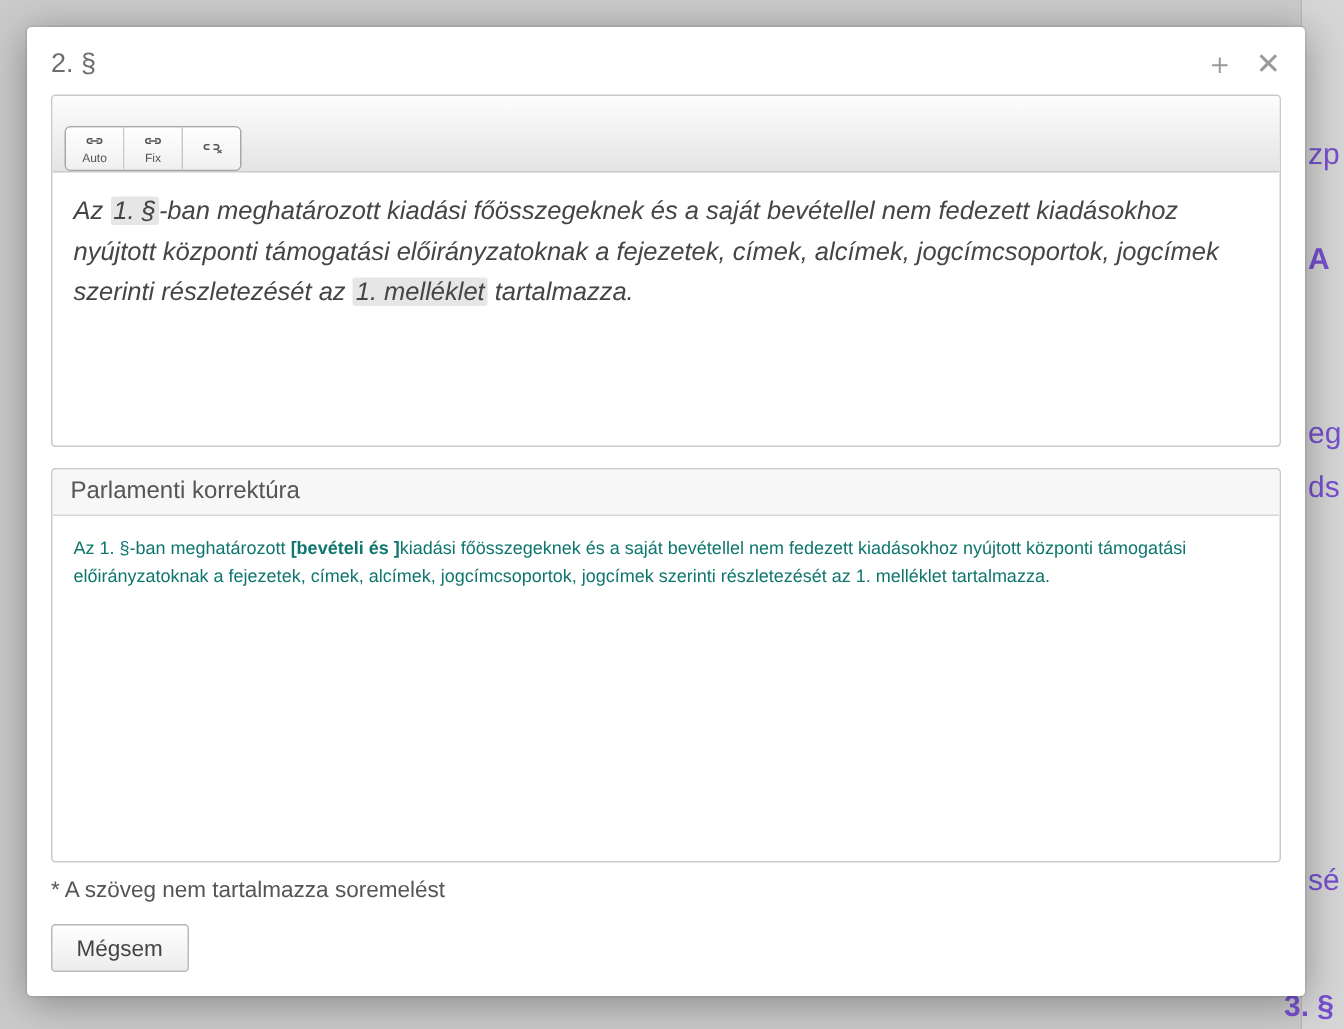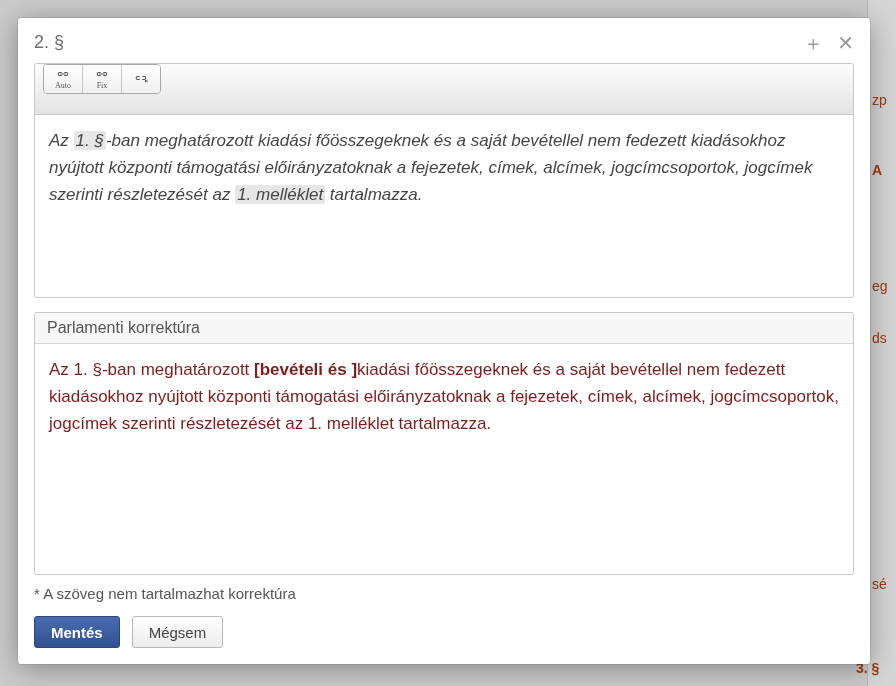--- a/index.html
+++ b/index.html
@@ -18,22 +18,22 @@
     position: absolute;
     top: 0;
     right: 0;
     width: 28px;
     height: 100%;
     background: #fff;
     border-left: 1px solid #ddd;
   }
   .bg-frag {
     position: absolute;
-    font-size: 14px;
-    color: #c2410c;
+    font-size: 20px;
+    color: #8b5cf6;
     left: 4px;
     overflow: hidden;
     white-space: nowrap;
   }
 
   
   .backdrop {
     position: absolute;
     inset: 0;
     background: rgba(30,30,30,0.18);
@@ -88,23 +88,22 @@
     display: flex;
     flex-direction: column;
     overflow: hidden;
   }
 
   .toolbar {
     height: 50px;
     background: linear-gradient(#fdfdfd, #e4e4e4);
     border-bottom: 1px solid #c9c9c9;
     display: flex;
-    align-items: flex-start;
+    align-items: flex-end;
     padding: 0 8px;
-    font-family: Liberation Serif, serif;
   }
   .tb-group {
     display: flex;
     border: 1px solid #a8a8a8;
     border-radius: 4px;
     overflow: hidden;
     background: #fff;
   }
   .tb-btn {
     width: 38px;
@@ -145,23 +144,23 @@
   .corr-head {
     padding: 6px 12px;
     font-size: 16px;
     color: #555;
     background: #f7f7f7;
     border-bottom: 1px solid #d7d7d7;
   }
   .corr-body {
     flex: 1;
     padding: 12px 14px;
-    font-size: 17px;
+    font-size: 12px;
     line-height: 1.6;
-    color: #7f1d1d;
+    color: #0f766e;
   }
   .corr-body .ins { font-weight: 700; }
 
   .note {
     margin-top: 10px;
     font-size: 15px;
     color: #555;
   }
 
   .actions {
@@ -192,21 +191,21 @@
     border: 1px solid #b8b8b8;
   }
 </style>
 </head>
 <body>
 
 <div class="bg-strip">
   <div class="bg-frag" style="top:92px">zp</div>
   <div class="bg-frag" style="top:162px; font-weight:700">A</div>
   <div class="bg-frag" style="top:278px">eg</div>
-  <div class="bg-frag" style="top:330px">ds</div>
+  <div class="bg-frag" style="top:314px">ds</div>
   <div class="bg-frag" style="top:576px">sé</div>
   <div class="bg-frag" style="top:660px; font-weight:700; left:-12px">3. §</div>
 </div>
 
 <div class="backdrop"></div>
 
 <div class="dialog">
   <div class="dlg-head">
     <div class="dlg-title">2. §</div>
     <div class="head-icons">
@@ -250,19 +249,18 @@
     </div>
   </div>
 
   <div class="panel corr-panel">
     <div class="corr-head">Parlamenti korrektúra</div>
     <div class="corr-body">
       <span>Az 1. §-ban meghatározott </span><span class="ins">[bevételi és ]</span><span>kiadási főösszegeknek és a saját bevétellel nem fedezett kiadásokhoz nyújtott központi támogatási előirányzatoknak a fejezetek, címek, alcímek, jogcímcsoportok, jogcímek szerinti részletezését az 1. melléklet tartalmazza.</span>
     </div>
   </div>
 
-  <div class="note">* A szöveg nem tartalmazhat korrektúra</div>
+  <div class="note">* A szöveg nem tartalmazza soremelést</div>
 
   <div class="actions">
-    <button class="btn btn-primary">Mentés</button>
     <button class="btn btn-secondary">Mégsem</button>
   </div>
 </div>
 
 </body></html>

